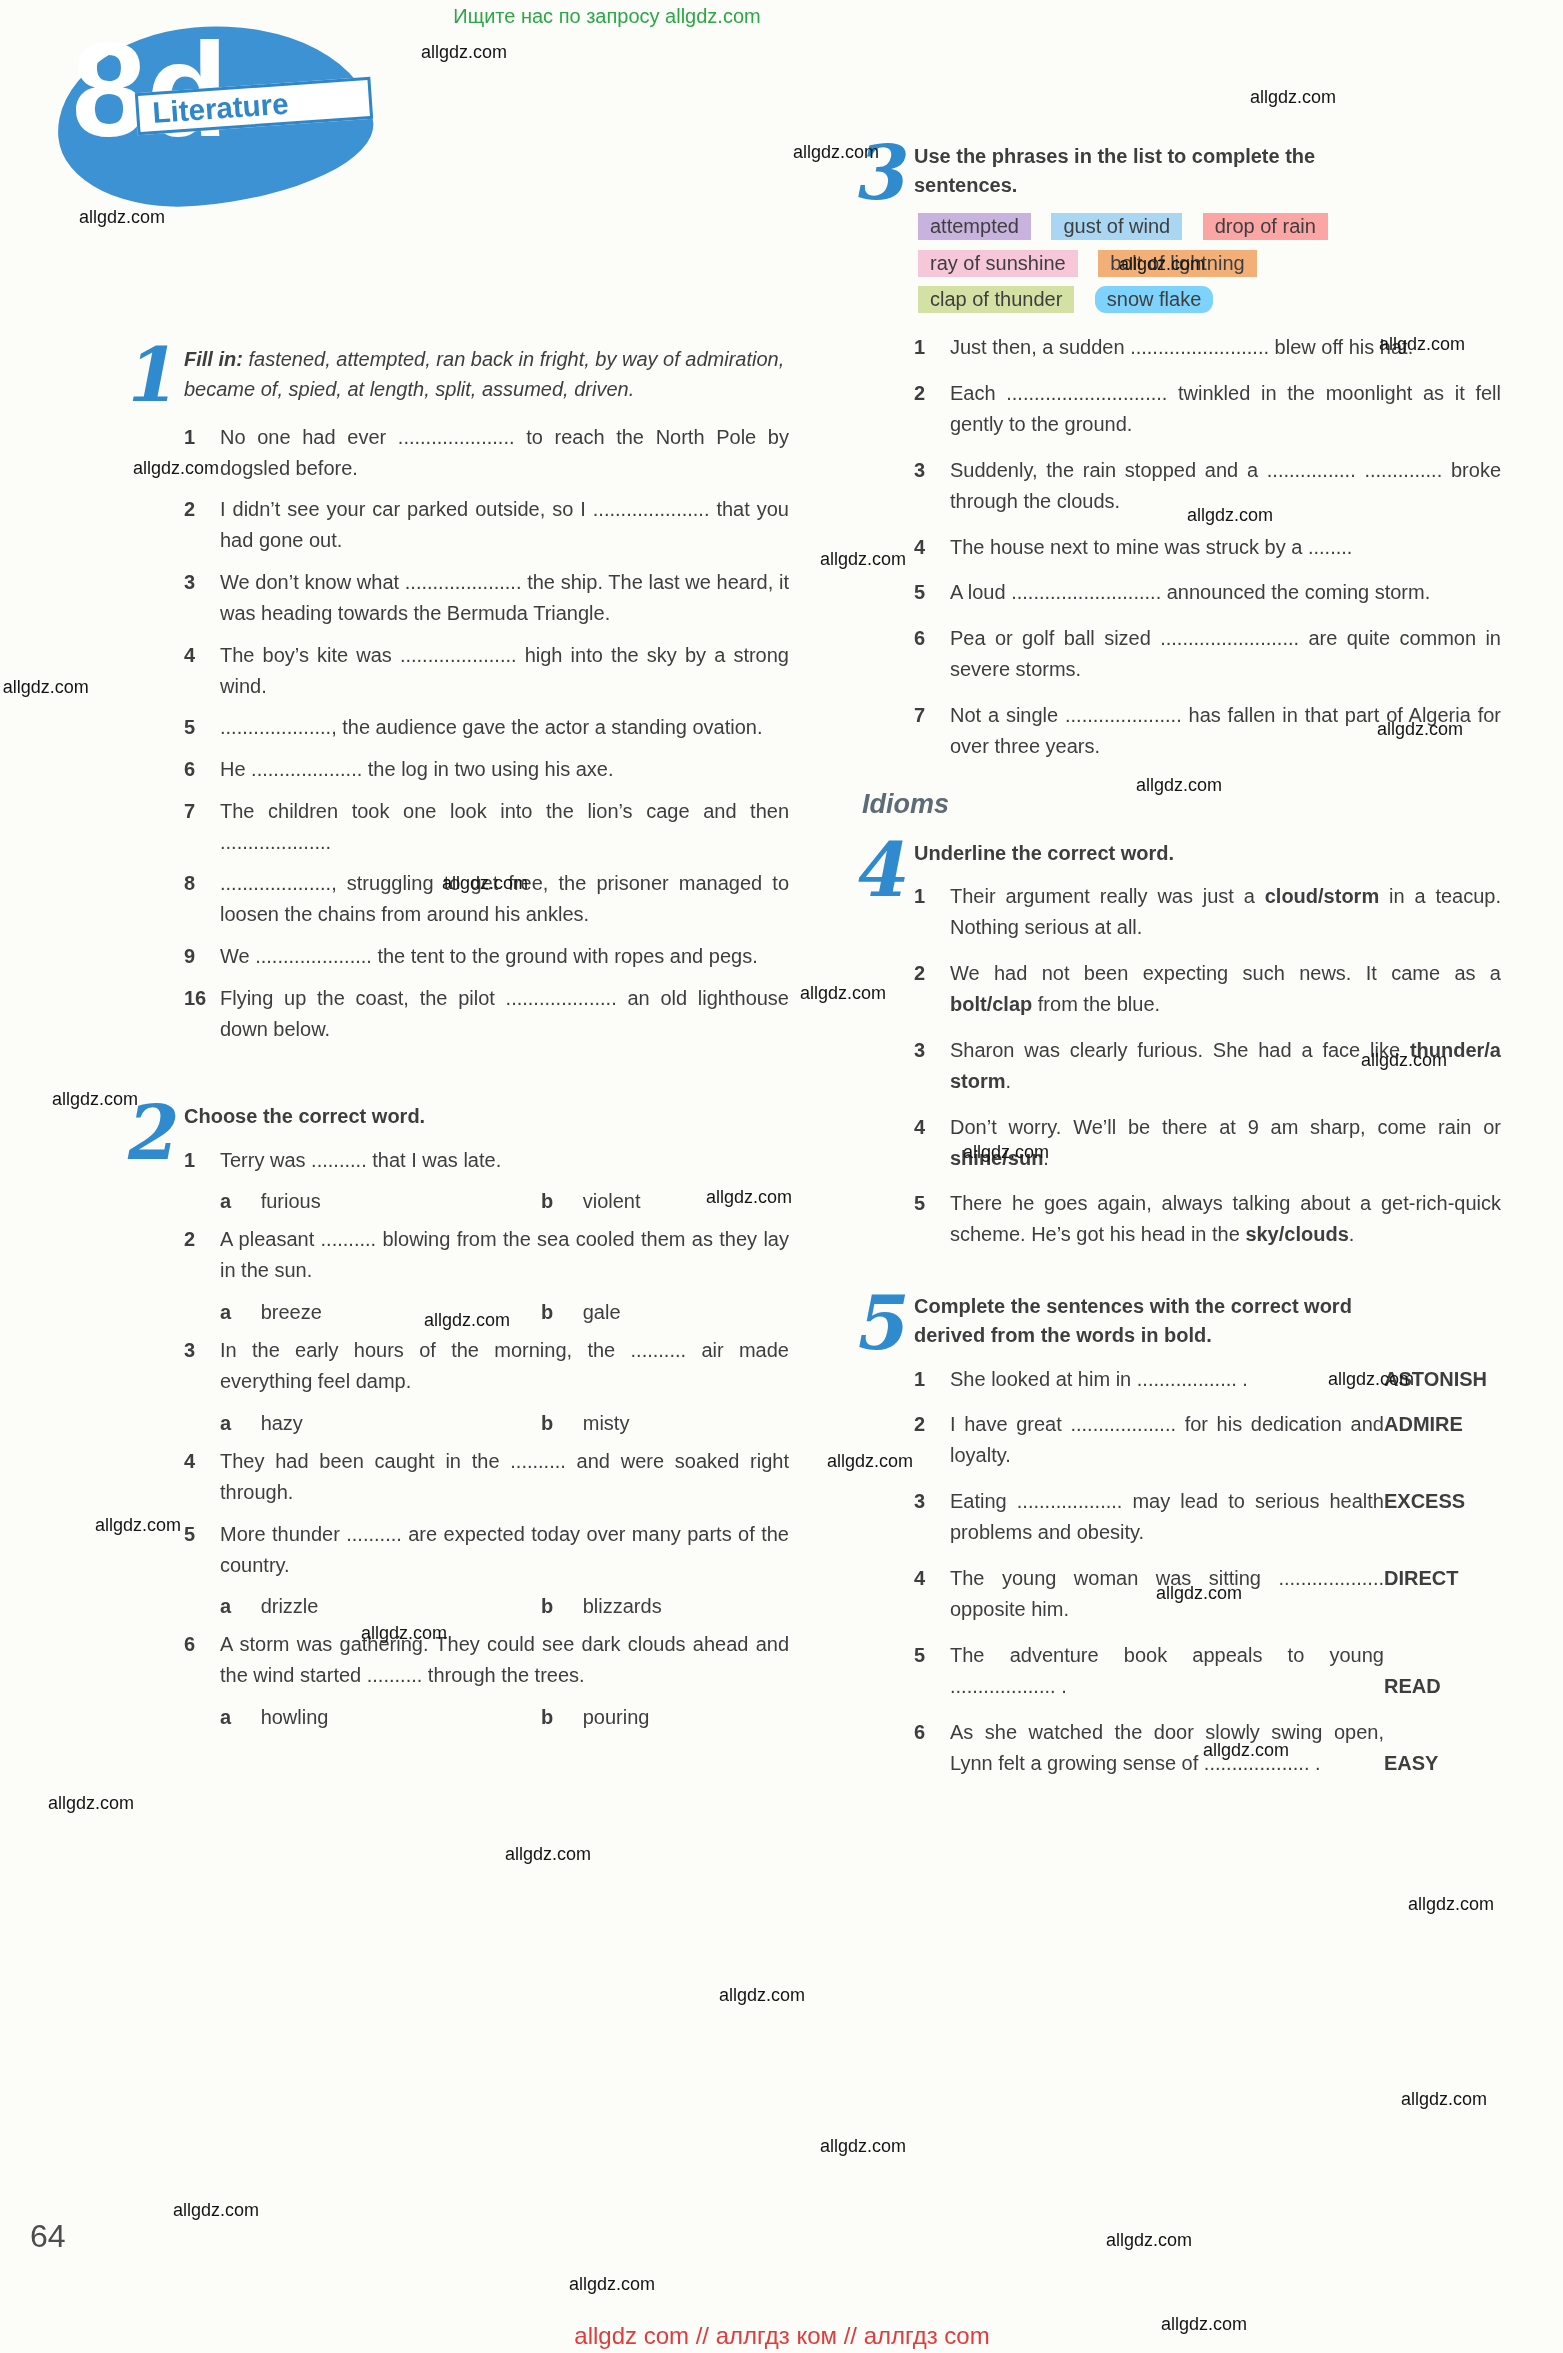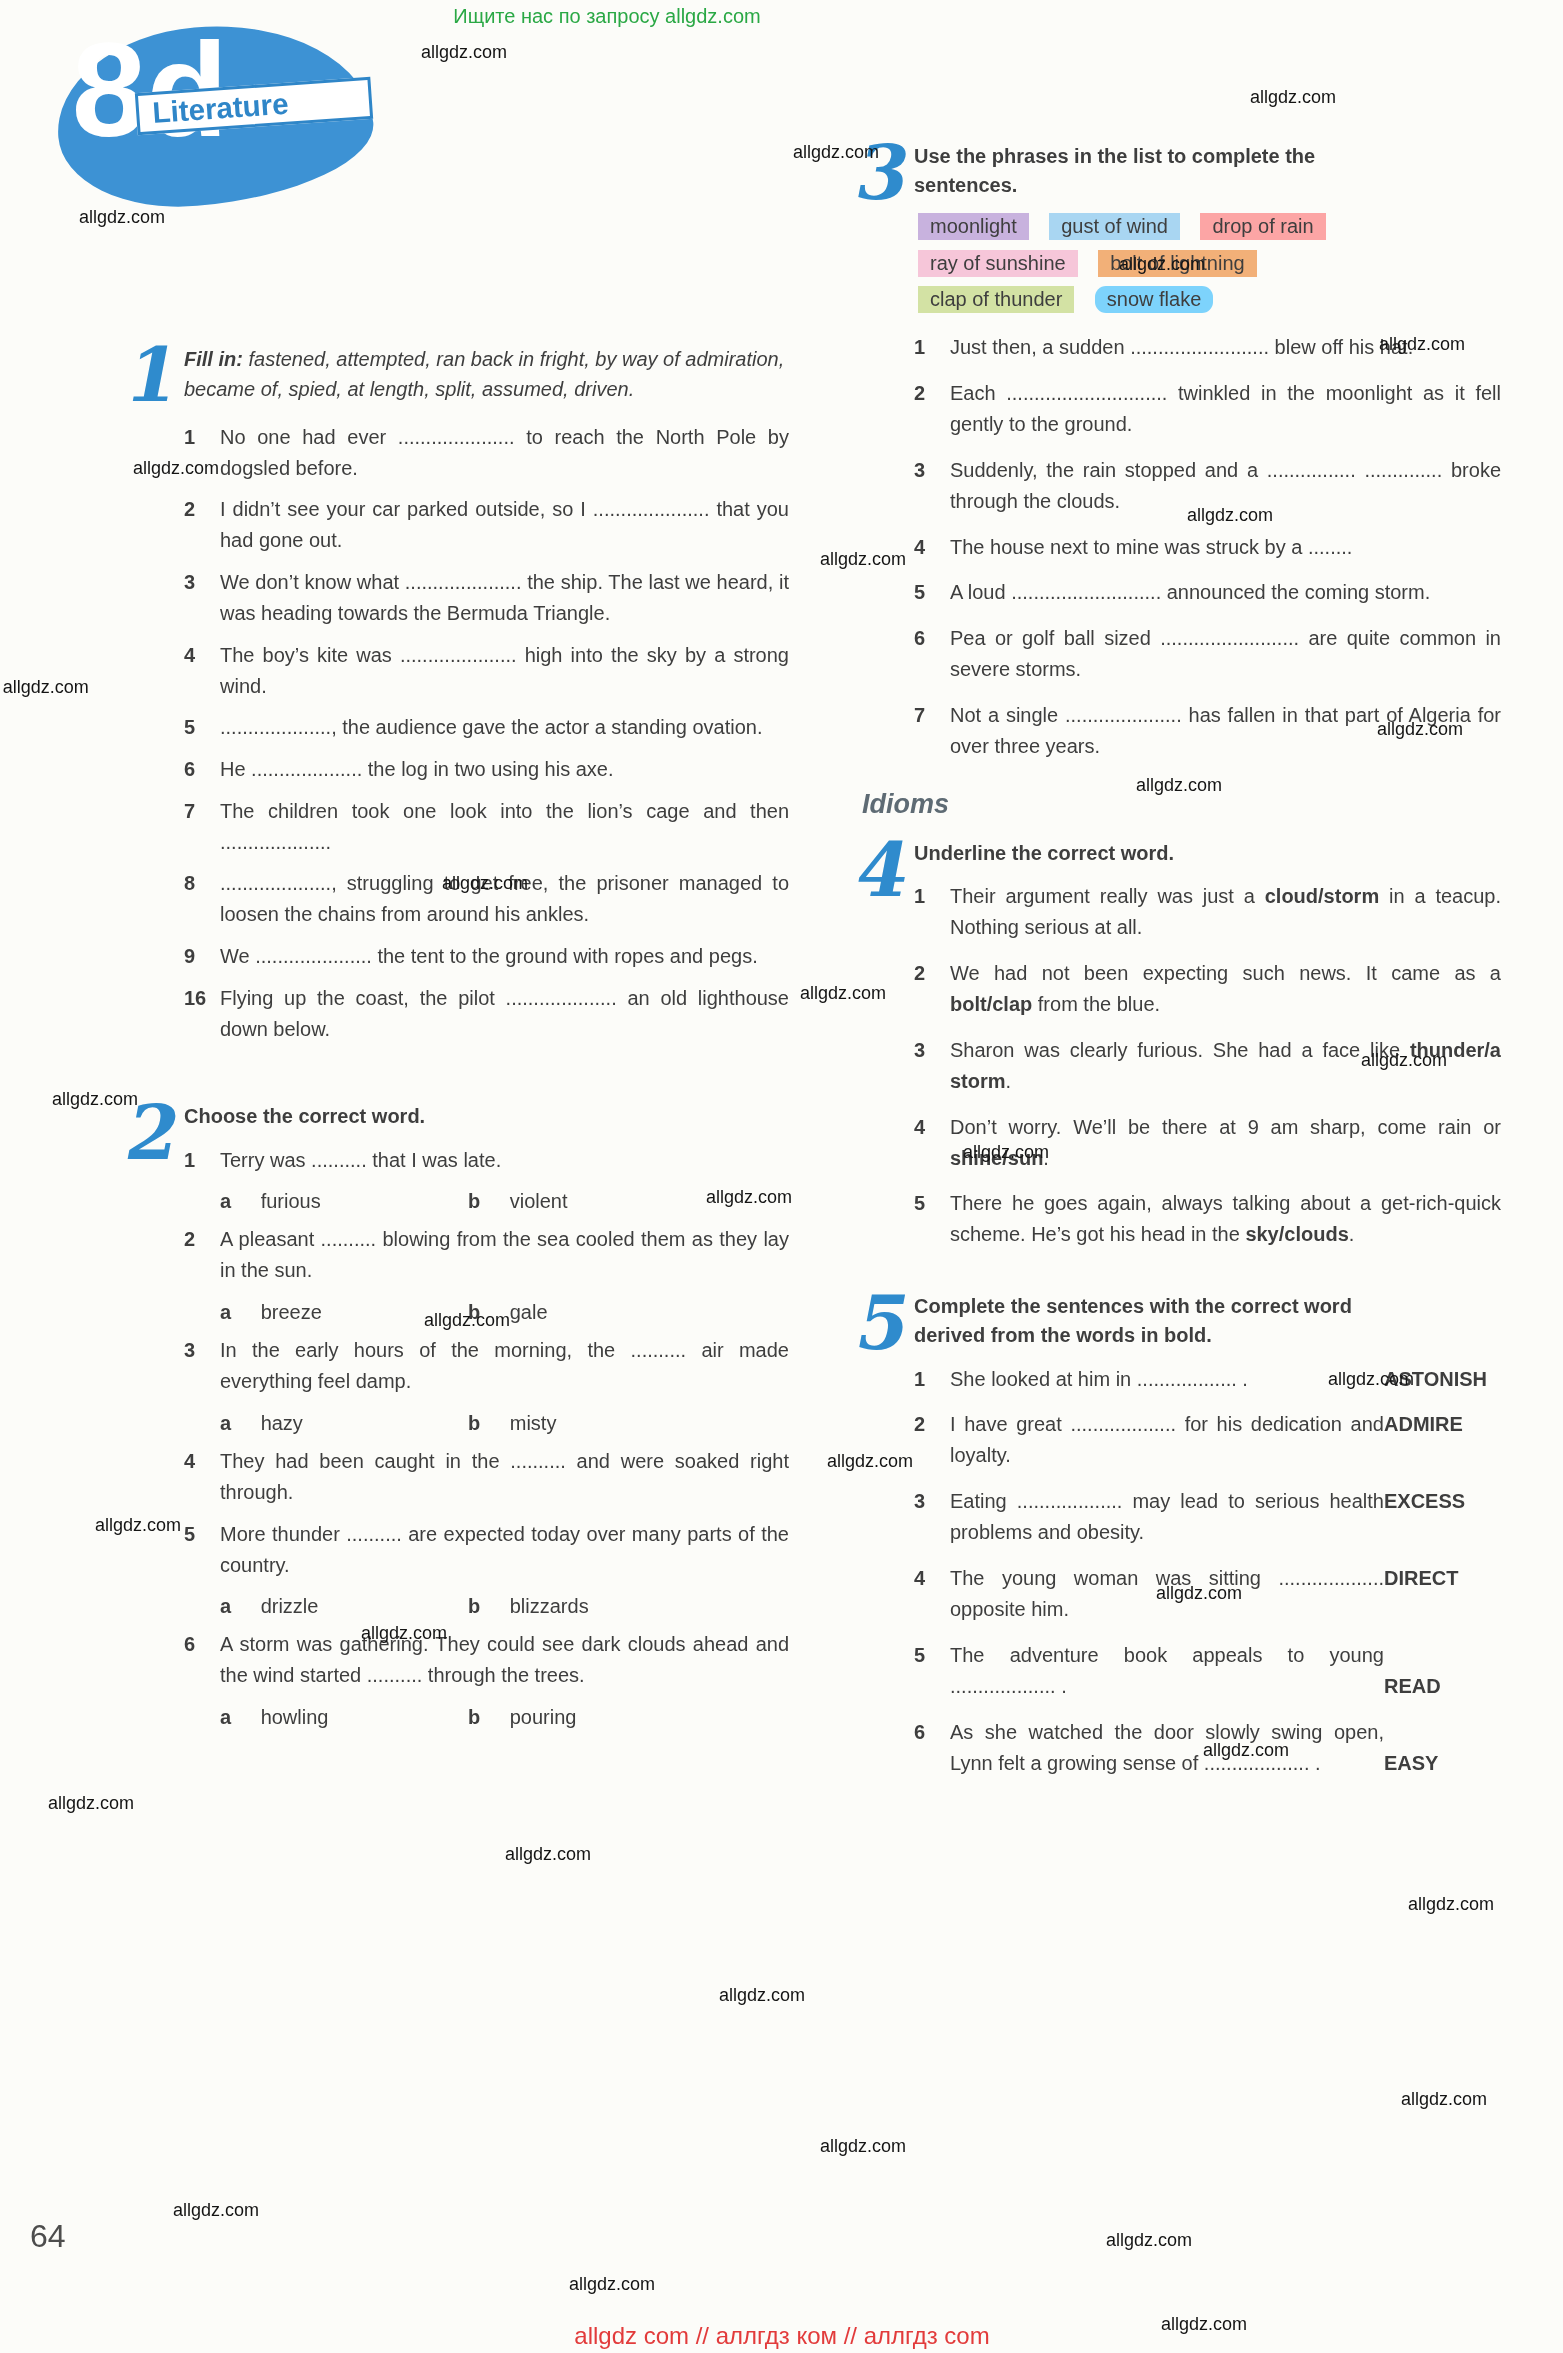--- a/index.html
+++ b/index.html
@@ -35,21 +35,21 @@
   .excontent{ flex:1; min-width:0; }
 
   .ex-title{ font-weight:bold; font-size:20px; line-height:1.45;
     margin-bottom:13.4px; max-width:490px; }
   .lead{ font-size:20px; line-height:1.5; margin-bottom:17.5px; font-style:italic; }
   .item{ display:flex; margin-bottom:10.7px; }
   .inum{ width:36px; flex-shrink:0; font-weight:bold; font-size:20px; line-height:1.55; }
   .itext{ flex:1; font-size:20px; line-height:1.55; text-align:justify; }
   .col.right .item{ margin-bottom:14.8px; }
 
-  .opts{ display:flex; margin:1.3px 0 8px 36px; font-size:20px; line-height:1.5; }
+  .opts{ display:flex; margin:1.3px 0 8px 36px; font-size:20px; line-height:1.5;justify-content:space-between; }
   .optcell{ width:248px; }
   .optcell b{ margin-right:29.5px; }
 
   .chips{ margin:5.4px 0 19px 4px; }
   .chip-row{ margin-bottom:9.4px; }
   .chip{ display:inline-block; padding:2px 12px; margin-right:17.5px;
     font-size:20px; color:#3e3e3e; }
 
   .idioms-heading{ font-style:italic; font-weight:bold; color:#5e6b74;
     font-size:27px; margin:12px 0 19px 4px; }
@@ -182,21 +182,21 @@
 </div>
 
 <div class="col right">
 
   <div class="ex">
     <div class="bignum">3</div>
     <div class="excontent">
       <p class="ex-title">Use the phrases in the list to complete the sentences.</p>
       <div class="chips">
         <div class="chip-row">
-          <span class="chip" style="background: rgb(200, 178, 222);">moonlight</span>
+          <span class="chip" style="background: rgb(200, 178, 222);">attempted</span>
           <span class="chip" style="background: rgb(169, 214, 242);">gust of wind</span>
           <span class="chip" style="background: #fca5a5;">drop of rain</span>
         </div>
         <div class="chip-row">
           <span class="chip" style="background: rgb(246, 198, 217);">ray of sunshine</span>
           <span class="chip" style="background: rgb(242, 176, 120);">bolt of lightning</span>
         </div>
         <div class="chip-row">
           <span class="chip" style="background: rgb(211, 226, 164);">clap of thunder</span>
           <span class="chip" style="background: #7dd3fc; border-radius: 11px;">snow flake</span>

